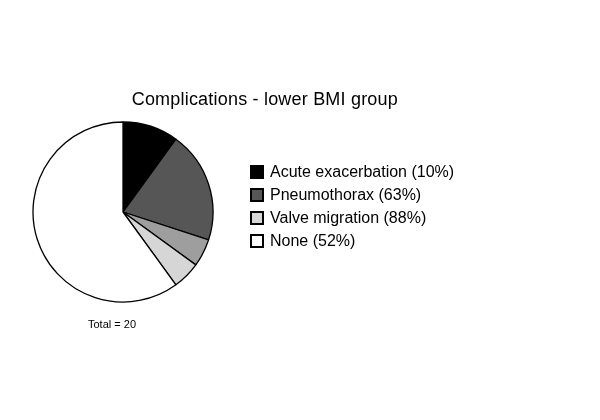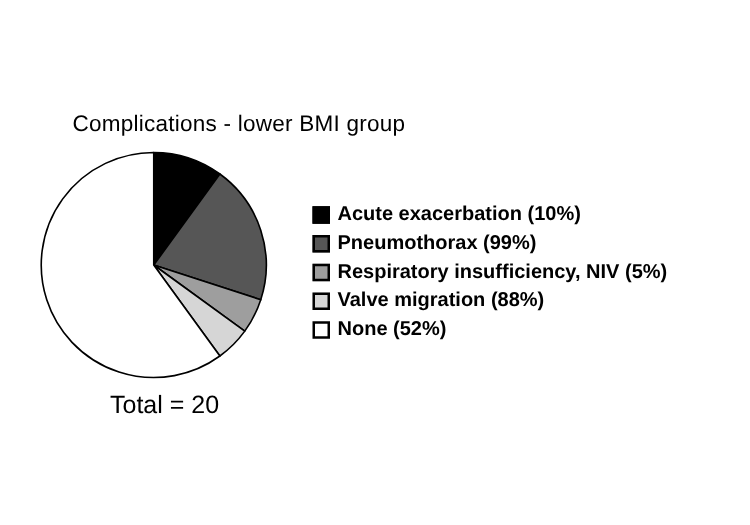--- a/index.html
+++ b/index.html
@@ -10,51 +10,50 @@
     background: #ffffff;
     overflow: hidden;
     font-family: "Liberation Sans", sans-serif;
     color: #000000;
   }
   .chart-title {
     position: absolute;
     left: 58px;
     top: 88px;
     width: 340px;
-    text-align: left;
+    text-align: right;
     font-size: 18px;
     line-height: 22px;
     letter-spacing: 0.2px;
     white-space: nowrap;
   }
   .pie-wrap {
     position: absolute;
     left: 23px;
     top: 112px;
     width: 200px;
     height: 200px;
   }
   .total-label {
     position: absolute;
     left: 88px;
     top: 314px;
-    font-size: 20px;
+    font-size: 11px;
     line-height: 20px;
     white-space: nowrap;
   }
   .legend {
     position: absolute;
     left: 250px;
     top: 160px;
   }
   .legend-row {
     display: flex;
     align-items: center;
     height: 23px;
-    font-weight: bold;
   }
   .swatch {
     width: 10px;
     height: 10px;
     border: 2px solid #000000;
     margin-right: 6px;
     flex: none;
     background: #ffffff;
   }
   .legend-label {
@@ -82,25 +81,21 @@
 
   <div class="total-label">Total = 20</div>
 
   <div class="legend">
     <div class="legend-row">
       <span class="swatch" style="background: rgb(0, 0, 0);"></span>
       <span class="legend-label">Acute exacerbation (10%)</span>
     </div>
     <div class="legend-row">
       <span class="swatch" style="background: rgb(86, 86, 86);"></span>
-      <span class="legend-label">Pneumothorax (99%)</span>
-    </div>
-    <div class="legend-row">
-      <span class="swatch" style="background: rgb(158, 158, 158);"></span>
-      <span class="legend-label">Respiratory insufficiency, NIV (5%)</span>
+      <span class="legend-label">Pneumothorax (63%)</span>
     </div>
     <div class="legend-row">
       <span class="swatch" style="background: rgb(214, 214, 214);"></span>
       <span class="legend-label">Valve migration (88%)</span>
     </div>
     <div class="legend-row">
       <span class="swatch" style="background: rgb(255, 255, 255);"></span>
       <span class="legend-label">None (52%)</span>
     </div>
   </div>

